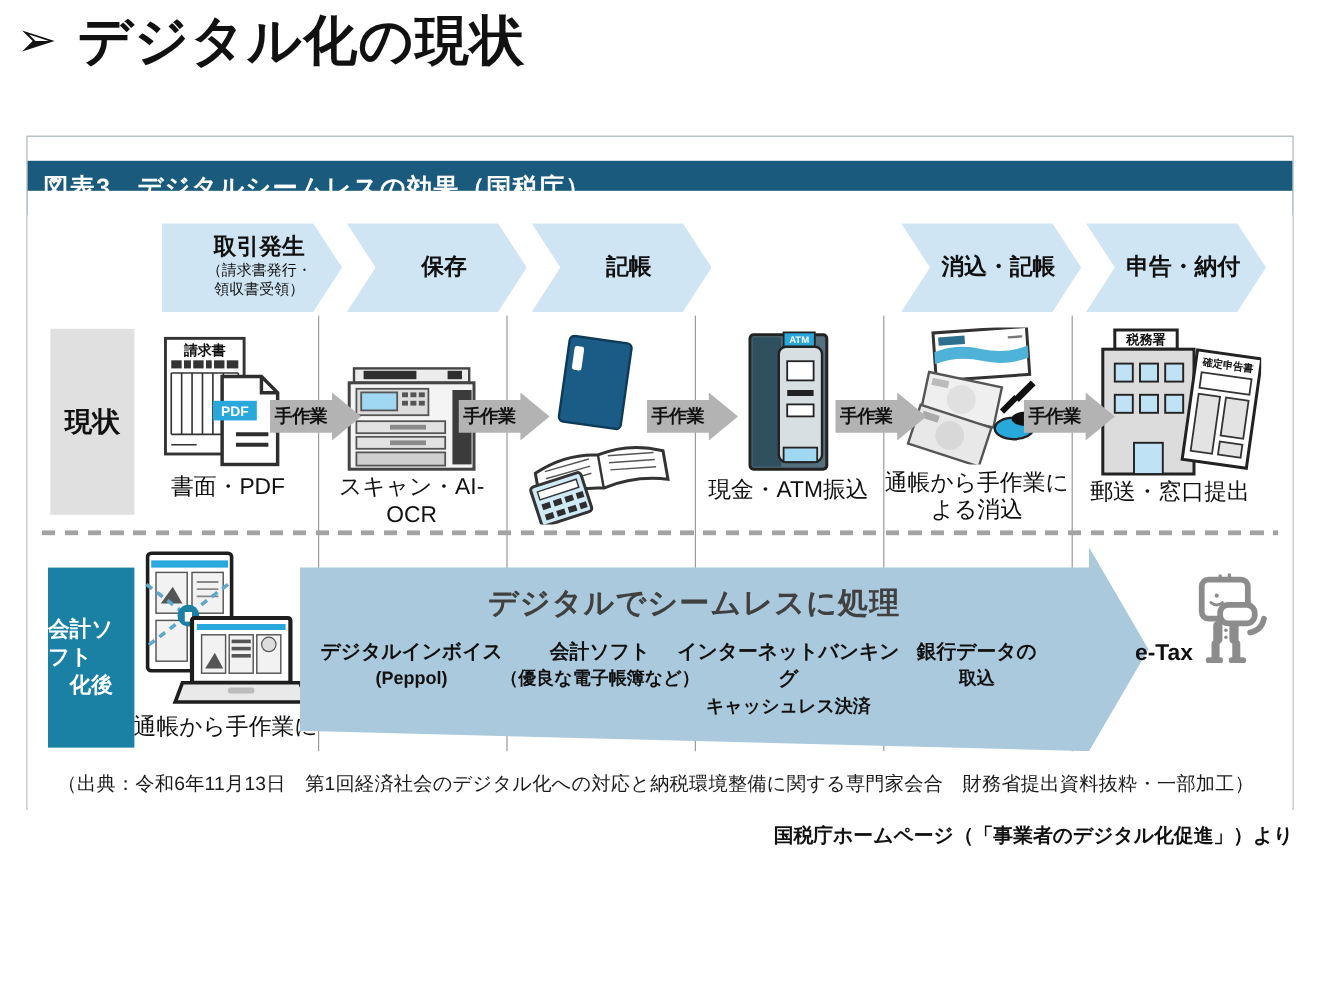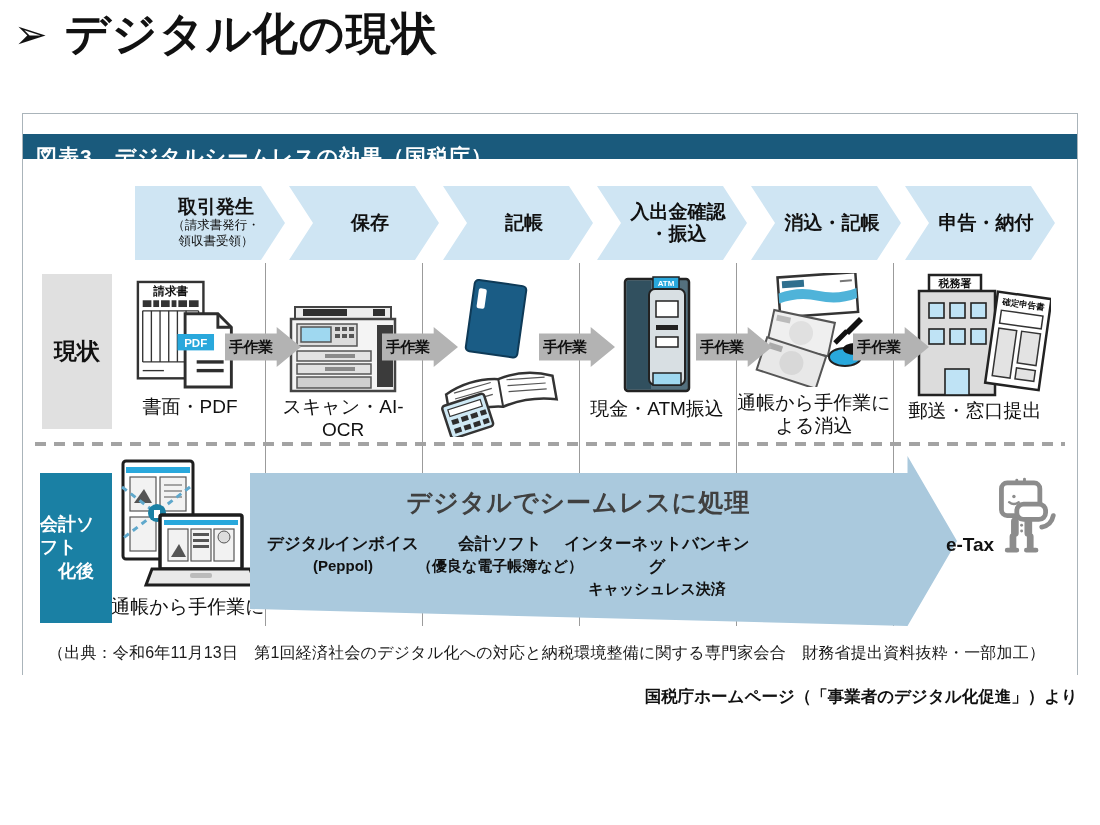--- a/index.html
+++ b/index.html
@@ -74,24 +74,20 @@
       <div class="abs chev chev-first" style="left:112px">
         <span class="t">取引発生</span>
         <span class="s">（請求書発行・</span>
         <span class="s">領収書受領）</span>
       </div>
       <div class="abs chev chev-mid" style="left:266px">
         <span class="t">保存</span>
       </div>
       <div class="abs chev chev-mid" style="left:420px">
         <span class="t">記帳</span>
-      </div>
-      <div class="abs chev chev-mid" style="left:574px">
-        <span class="t">入出金確認</span>
-        <span class="t">・振込</span>
       </div>
       <div class="abs chev chev-mid" style="left:728px">
         <span class="t">消込・記帳</span>
       </div>
       <div class="abs chev chev-mid" style="left:882px">
         <span class="t">申告・納付</span>
       </div>
 
       <div class="abs divider" style="left:242px"></div>
       <div class="abs divider" style="left:399px"></div>
@@ -324,20 +320,24 @@
           <div class="l2">(Peppol)</div>
         </div>
         <div class="abs arrow-item" style="left:155px">
           <div class="l1">会計ソフト</div>
           <div class="l2">（優良な電子帳簿など）</div>
         </div>
         <div class="abs arrow-item" style="left:312px">
           <div class="l1">インターネットバンキング</div>
           <div class="l2">キャッシュレス決済</div>
         </div>
+        <div class="abs arrow-item" style="left:469px">
+          <div class="l1">銀行データの</div>
+          <div class="l2">取込</div>
+        </div>
       </div>
 
       <svg class="abs icon" style="left:965px;top:318px" width="72" height="82" viewBox="0 0 75 85">
         <g fill="none" stroke="#8c8c8c" stroke-linecap="round">
           <path d="M30 8 v-5 M38 8 v-6" stroke-width="3"></path>
           <rect x="14" y="6" width="40" height="34" rx="6" stroke-width="5" fill="#fff"></rect>
           <circle cx="27" cy="20" r="1.8" fill="#8c8c8c" stroke="none"></circle>
           <path d="M22 26 q5 4 10 0" stroke-width="2.5"></path>
           <rect x="30" y="28" width="30" height="16" rx="7" stroke-width="5" fill="#fff"></rect>
           <path d="M28 46 v12 M42 46 v12" stroke-width="8"></path>

